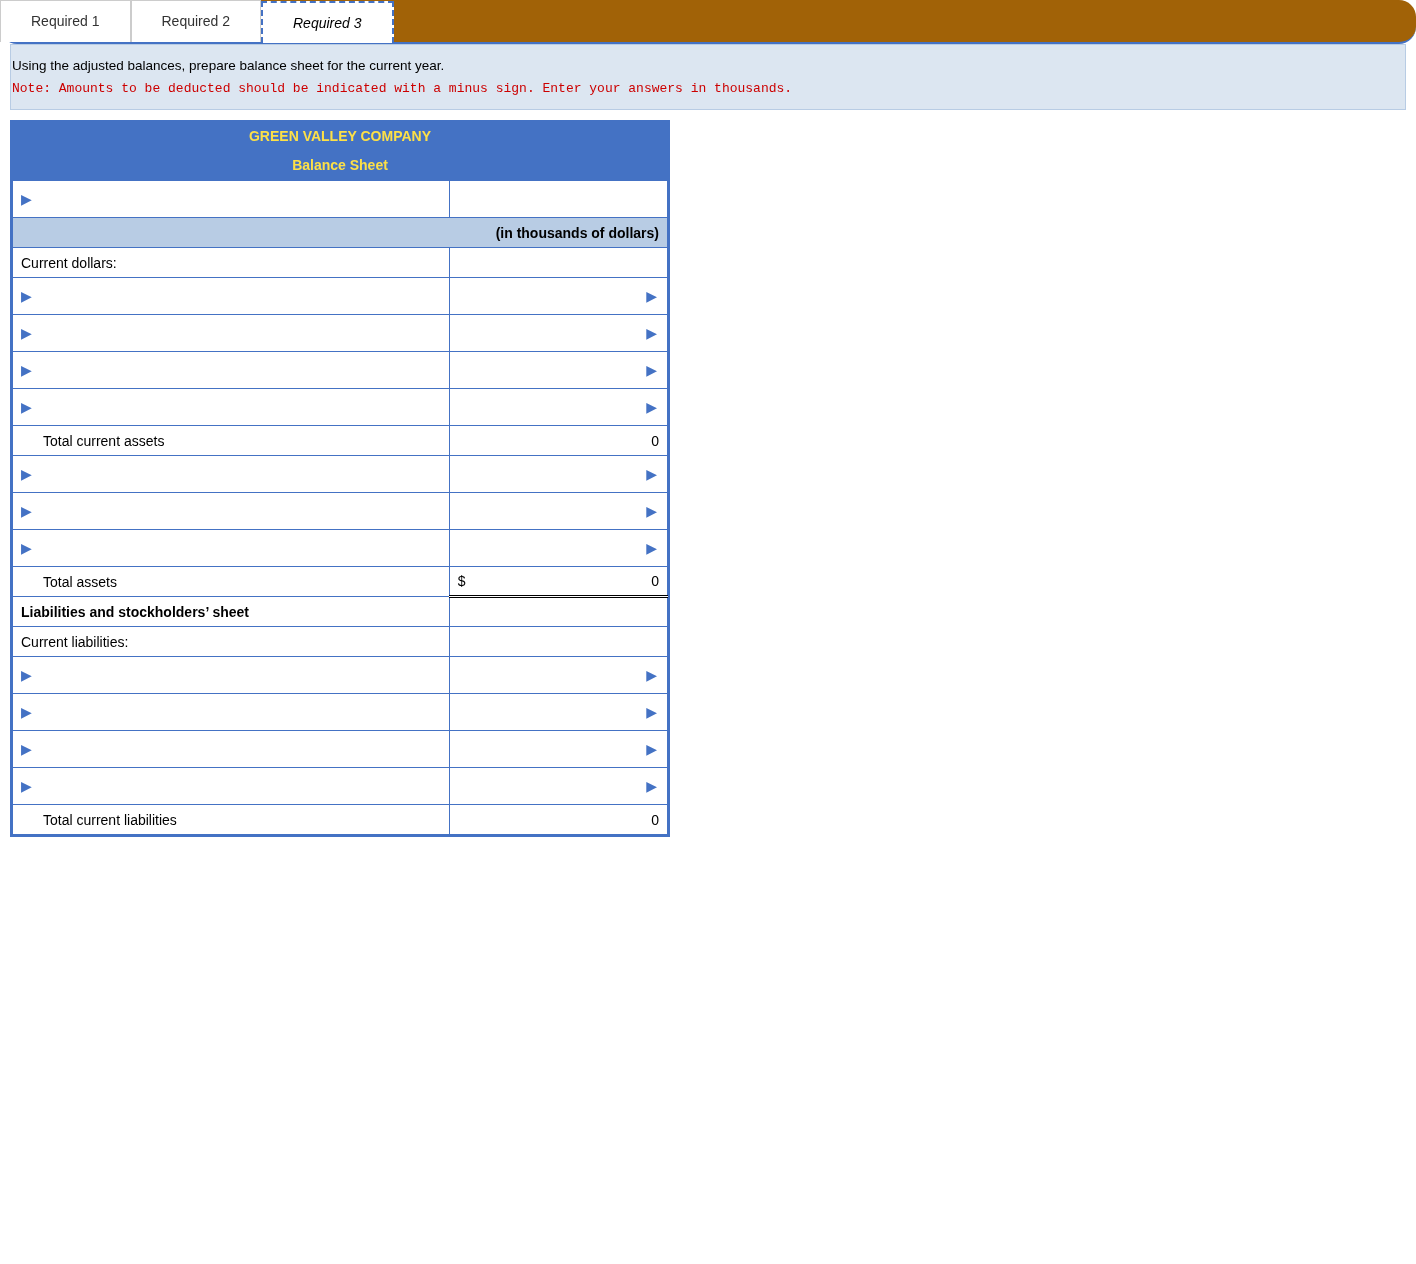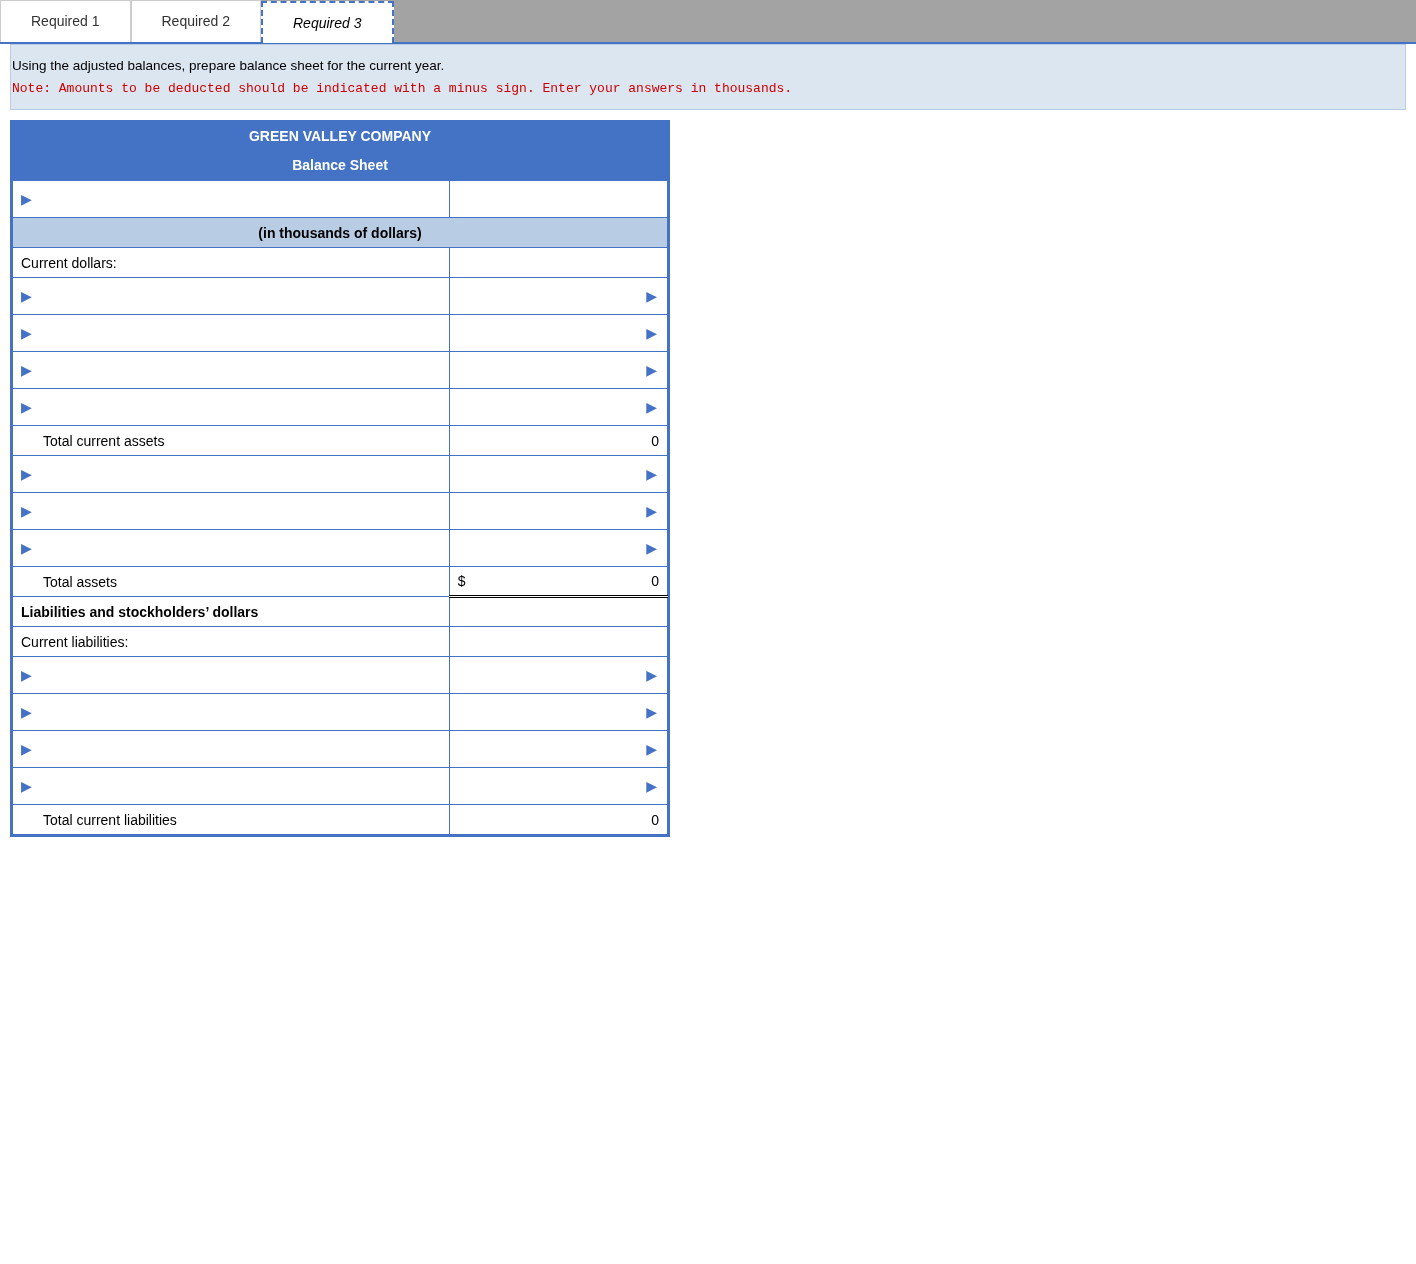--- a/index.html
+++ b/index.html
@@ -7,21 +7,22 @@
       font-family: Arial, sans-serif;
       font-size: 14px;
       background: #fff;
       color: #000;
     }
 
     
     .tabs {
       display: flex;
       border-bottom: 2px solid #4472c4;
-      background: #a3a3a3;
+      background: #a16207;
+      border-radius: 17px;
     }
     .tab {
       padding: 12px 30px;
       border: 1px solid #ccc;
       border-bottom: none;
       cursor: pointer;
       background: #fff;
       font-size: 14px;
       color: #333;
     }
@@ -61,21 +62,21 @@
     
     .table-container {
       margin: 10px 10px;
       border: 2px solid #4472c4;
       width: 660px;
     }
 
     
     .tbl-header {
       background: #4472c4;
-      color: #ffffff;
+      color: #fde047;
       font-weight: bold;
       text-align: center;
       padding: 6px 8px;
       border-bottom: 1px solid #4472c4;
       font-size: 14px;
     }
 
     
     .balance-table {
       width: 100%;
@@ -174,21 +175,21 @@
         <tr>
       <td class="label-col">
         <div class="label-input">
           <span class="field-arrow">▶</span>
         </div>
       </td>
       <td class="value-col"></td>
     </tr>
 
     <tr>
-      <td colspan="2" style="background:#b8cce4; text-align:center; font-weight:bold; padding:5px 8px;">(in thousands of dollars)</td>
+      <td colspan="2" style="background:#b8cce4; text-align:right; font-weight:bold; padding:5px 8px;">(in thousands of dollars)</td>
     </tr>
 
 
     <tr>
       <td class="label-col">Current dollars:</td>
       <td class="value-col"></td>
     </tr>
 
     <tr class="editable-row">
       <td class="label-col">
@@ -291,21 +292,21 @@
       <td class="label-col indent">Total assets</td>
       <td class="value-col double-underline">
         <div class="dollar-value">
           <span>$</span>
           <span>0</span>
         </div>
       </td>
     </tr>
 
     <tr>
-      <td class="label-col bold-label">Liabilities and stockholders’ dollars</td>
+      <td class="label-col bold-label">Liabilities and stockholders’ sheet</td>
       <td class="value-col"></td>
     </tr>
 
     <tr>
       <td class="label-col">Current liabilities:</td>
       <td class="value-col"></td>
     </tr>
 
     <tr class="editable-row">
       <td class="label-col">

